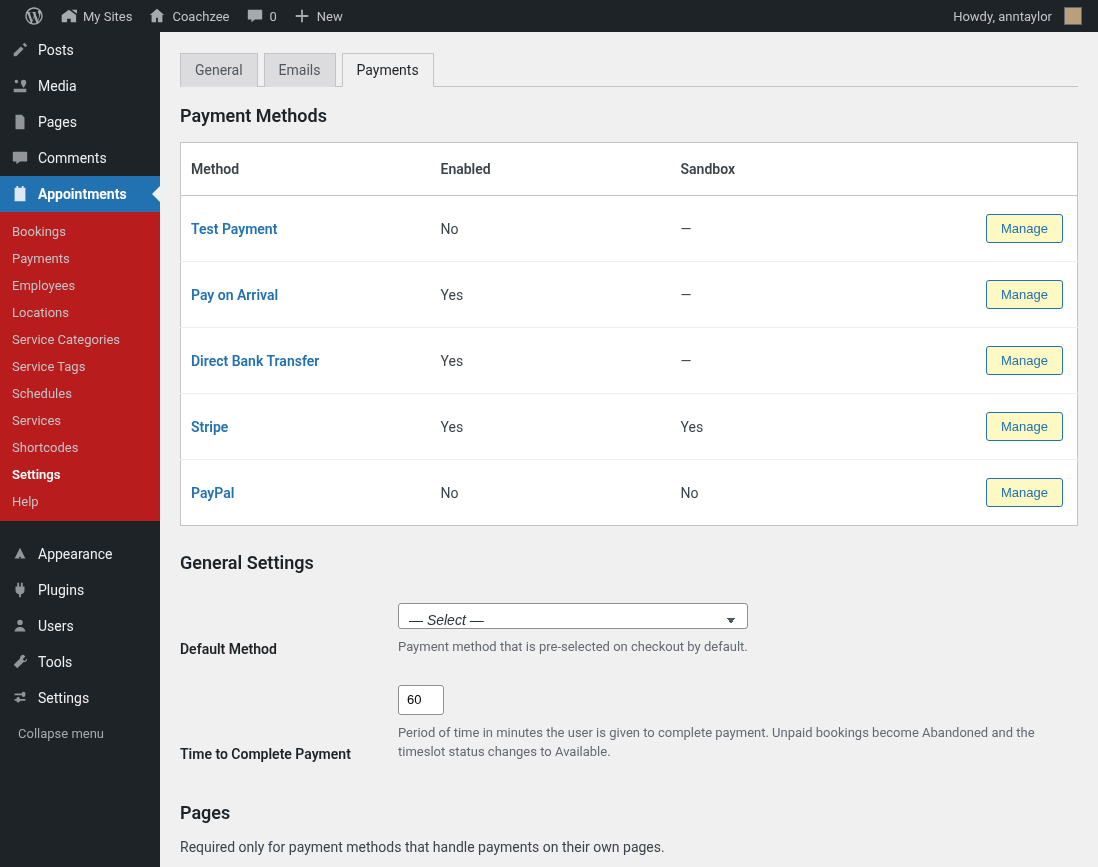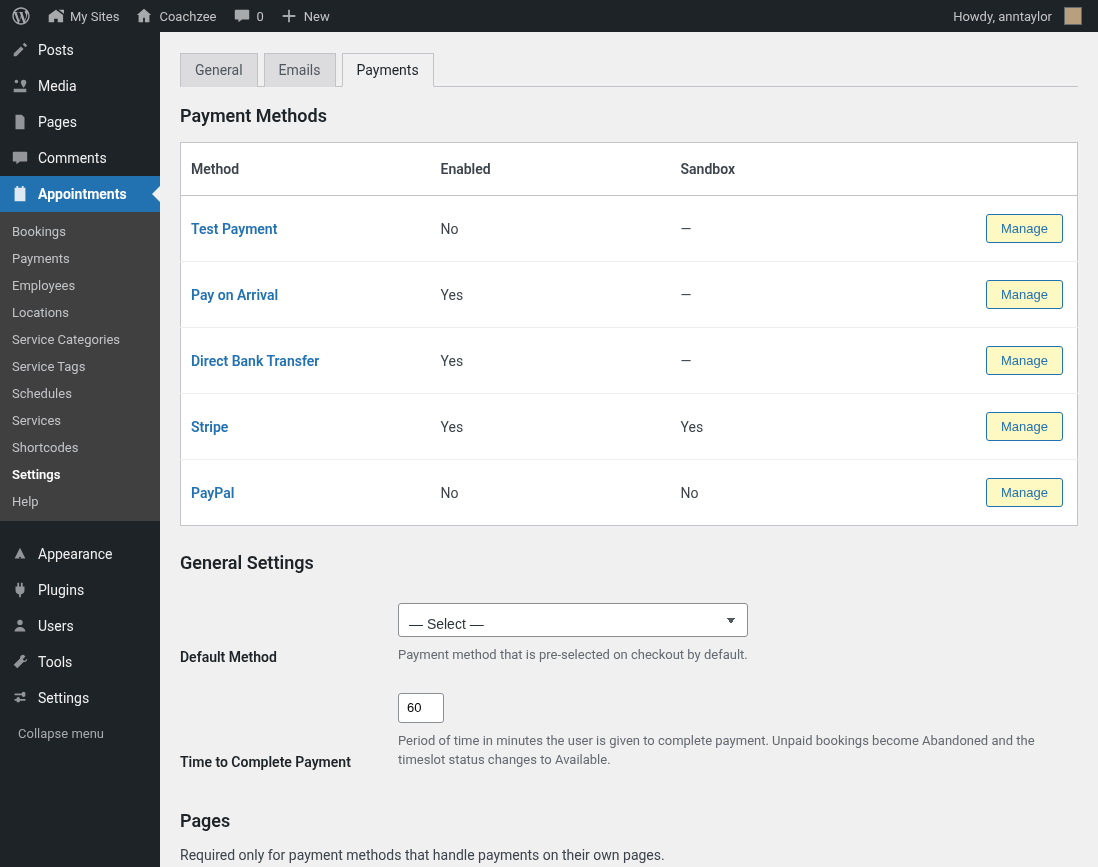--- a/index.html
+++ b/index.html
@@ -13,21 +13,21 @@
   
   .adminbar {
     position: fixed; top: 0; left: 0; right: 0;
     height: 32px;
     background: #1d2327;
     color: #c3c4c7;
     display: flex; align-items: center;
     justify-content: space-between;
     font-size: 13px;
     z-index: 1000;
-    padding: 0 8px 0 4px;
+    padding: 0 8px 0 17px;
   }
   .adminbar .ab-left, .adminbar .ab-right { display: flex; align-items: center; }
   .ab-item {
     display: flex; align-items: center;
     padding: 0 8px;
     height: 32px;
     color: #c3c4c7;
     cursor: pointer;
     gap: 6px;
   }
@@ -67,21 +67,21 @@
     color: #fff;
     font-weight: 700;
   }
   .menu-item.current::after {
     content:"";
     position:absolute; right:0; top:50%; transform:translateY(-50%);
     border: 8px solid transparent;
     border-right-color: #f0f0f1;
   }
   .submenu {
-    background: #404040;
+    background: #b91c1c;
     padding: 6px 0;
   }
   .submenu .sub-item {
     display:block;
     padding: 6px 12px 6px 12px;
     font-size: 13px;
     color: #c3c4c7;
     cursor:pointer;
   }
   .submenu .sub-item.active {
@@ -159,32 +159,33 @@
     font-size: 13px;
     cursor:pointer;
   }
 
   
   .form-row { display:flex; align-items:flex-end; padding: 14px 0; gap: 8px;}
   .form-label { width: 210px; font-weight:600; font-size: 14px; padding-top: 6px; color:#1d2327;}
   .form-field { flex:1; max-width: 660px;}
   .field-select {
     width: 350px;
-    height: 34px;
+    height: 26px;
     border: 1px solid #8c8f94;
     border-radius: 3px;
     background:#fff;
     padding: 8px 28px 0 10px;
     font-size:14px;
     color:#2c3338;
     appearance:none;
     background-image: linear-gradient(45deg, transparent 50%, #50575e 50%), linear-gradient(-45deg, transparent 50%, #50575e 50%);
     background-position: calc(100% - 16px) 14px, calc(100% - 11px) 14px;
     background-size: 5px 5px;
     background-repeat: no-repeat;
+    font-style: italic;
   }
   .desc { color:#646970; font-size:13px; margin-top:8px; line-height:1.5;}
   .field-number {
     width: 46px; height:30px;
     border:1px solid #8c8f94;
     border-radius:3px;
     padding:0 4px 0 8px;
     font-size:13px;
   }
   .pages-desc { color:#3c434a; font-size:14px; margin-top:4px;}

